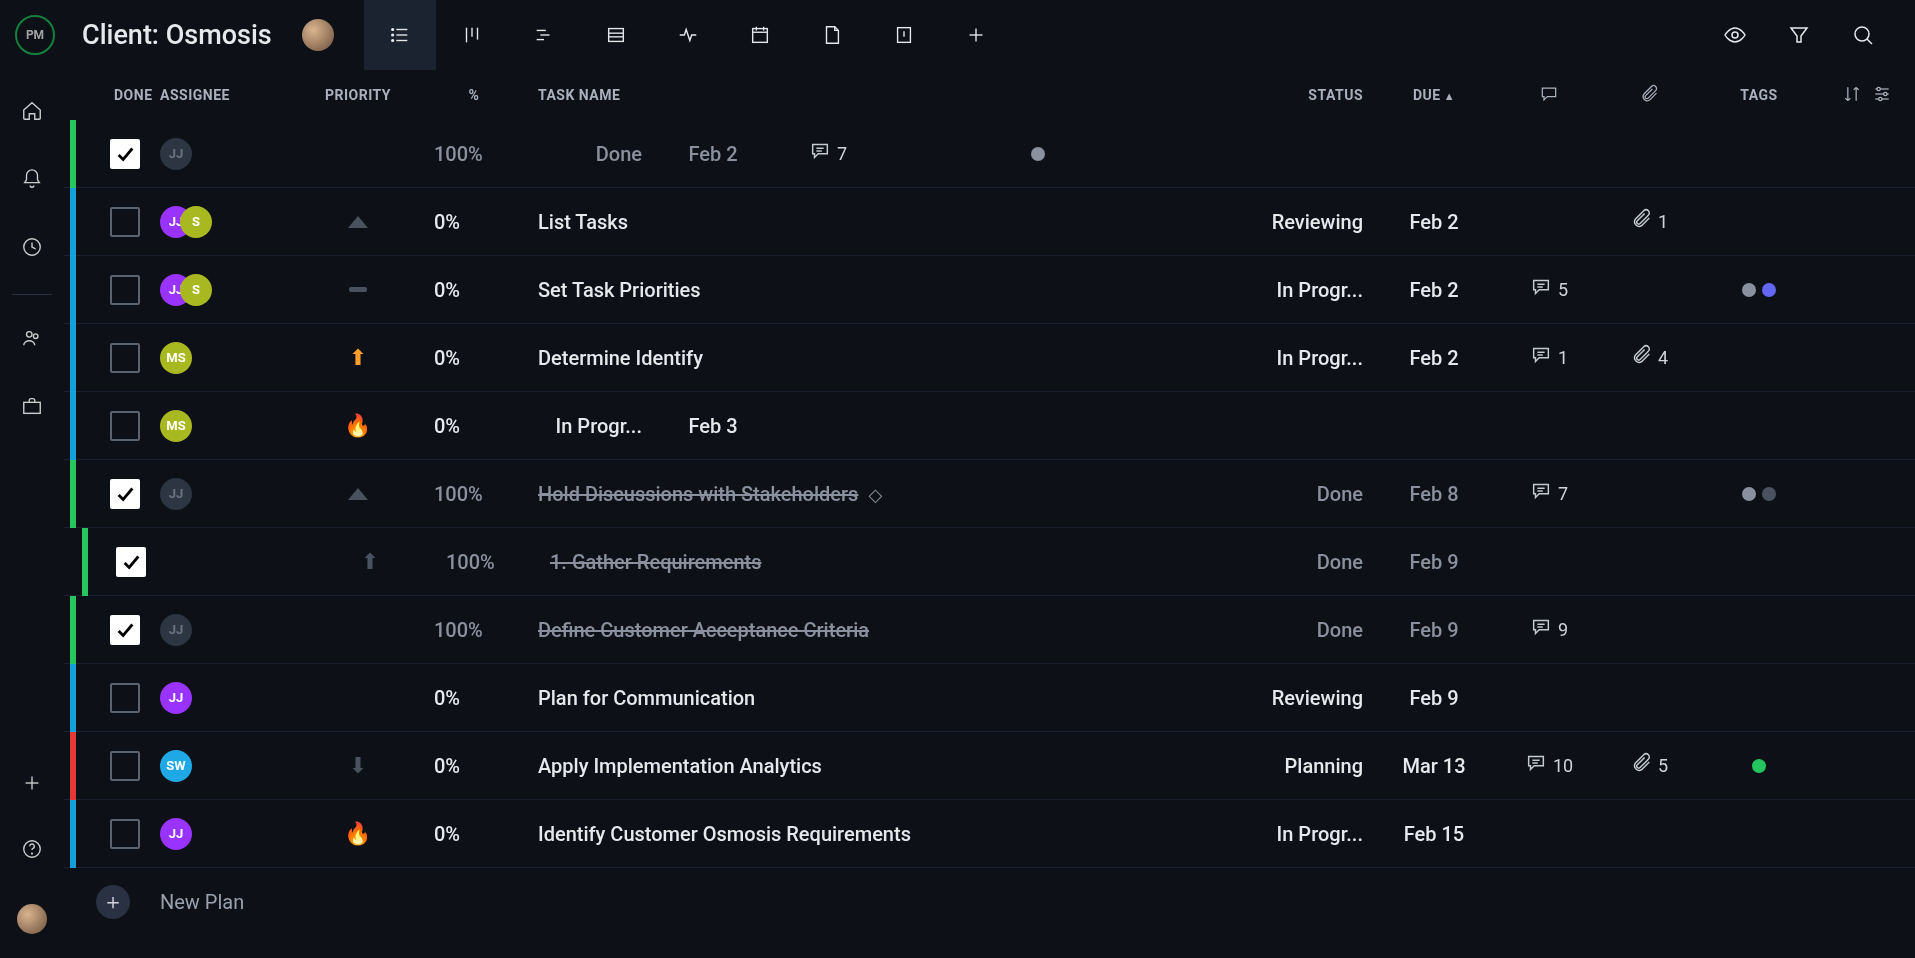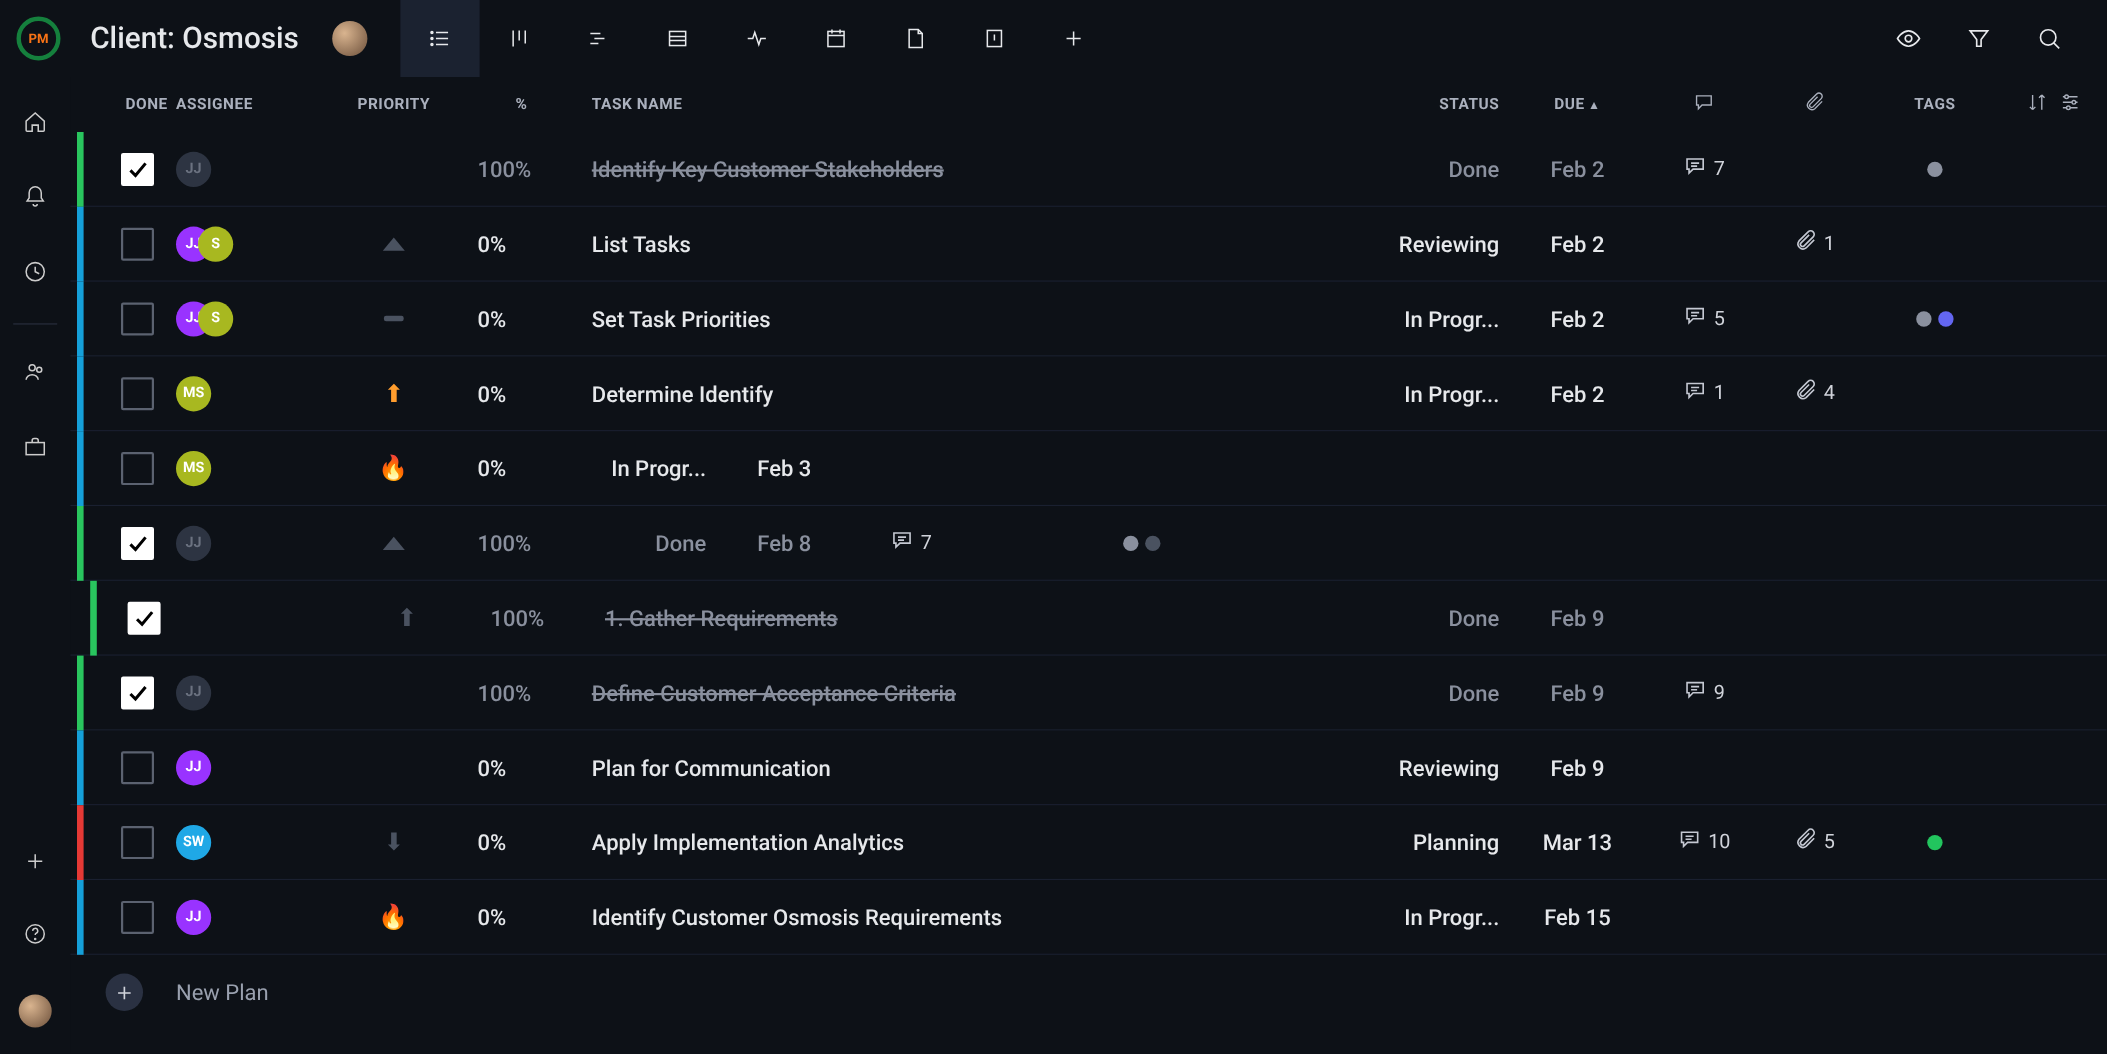--- a/index.html
+++ b/index.html
@@ -17,23 +17,23 @@
 
 
 .header {
   display: flex;
   align-items: center;
   height: 70px;
   padding: 0 10px 0 10px;
   background: #0d1117;
 }
 .logo {
-  width: 40px; height: 40px; border-radius: 50%; border: 4px solid #15803d;
+  width: 40px; height: 40px; border-radius: 50%; border: 2px solid #15803d;
   display: flex; align-items: center; justify-content: center;
-  font-size: 12px; font-weight: 700; color: #f97316; margin: 0 27px 0 5px;
+  font-size: 12px; font-weight: 700; color: #a3a3a3; margin: 0 27px 0 5px;
 }
 .project-title {
   font-size: 27px; font-weight: 500; color: #e6e8eb;
 }
 .owner-avatar {
   width: 32px; height: 32px; border-radius: 50%;
   background: radial-gradient(circle at 35% 35%, #d9b48f, #6b4f3a);
   margin-left: 30px;
 }
 .view-tabs { display: flex; margin-left: 30px; }
@@ -325,21 +325,20 @@
         </div>
     <div class="cell-assignee">
           <div class="avatars">
             <div class="avatar dim">JJ</div>
           </div>
         </div>
     <div class="cell-priority">
           <div class="priority-ico"></div>
         </div>
     <div class="cell-percent">100%</div>
-    <div class="cell-name"><span class="tname">Identify Key Customer Stakeholders</span></div>
     <div class="cell-status">Done</div>
     <div class="cell-due">Feb 2</div>
     <div class="cell-comments">
           <span class="comment-ico"><svg viewBox="0 0 24 24">
               <path d="M4 5h16v10H10l-4 4v-4H4z"></path>
               <line x1="8" y1="9" x2="16" y2="9"></line>
               <line x1="8" y1="12" x2="14" y2="12"></line>
             </svg></span>
           <span class="counter">7</span>
         </div>
@@ -486,20 +485,21 @@
           <div class="avatars">
             <div class="avatar dim">JJ</div>
           </div>
         </div>
     <div class="cell-priority">
           <div class="priority-ico">
             <div class="tri-up"></div>
           </div>
         </div>
     <div class="cell-percent">100%</div>
+    <div class="cell-name"><span class="tname">Hold Discussions with Stakeholders</span><span class="recur">◇</span></div>
     <div class="cell-status">Done</div>
     <div class="cell-due">Feb 8</div>
     <div class="cell-comments">
           <span class="comment-ico"><svg viewBox="0 0 24 24">
               <path d="M4 5h16v10H10l-4 4v-4H4z"></path>
               <line x1="8" y1="9" x2="16" y2="9"></line>
               <line x1="8" y1="12" x2="14" y2="12"></line>
             </svg></span>
           <span class="counter">7</span>
         </div>

